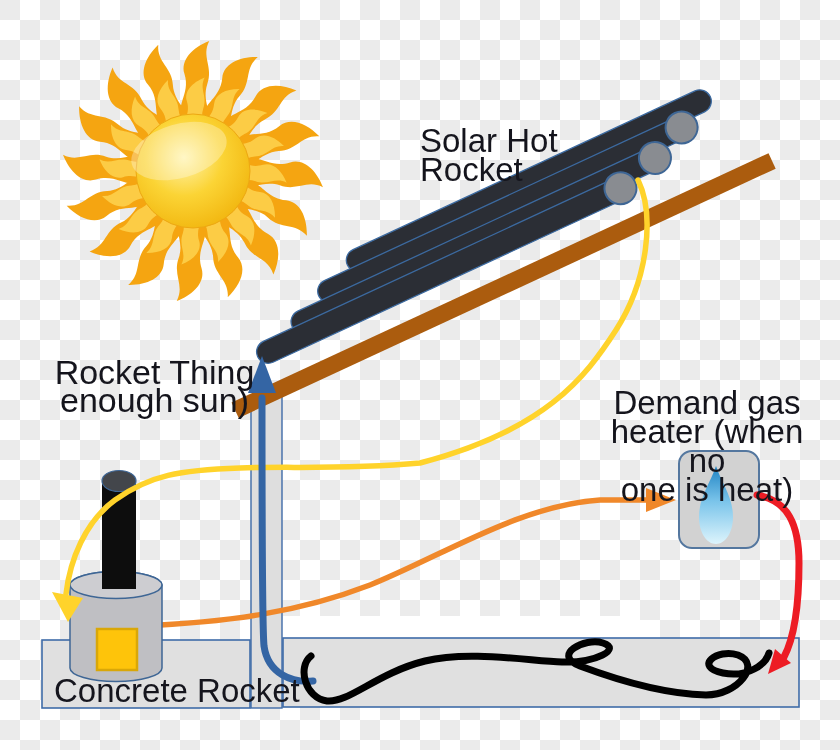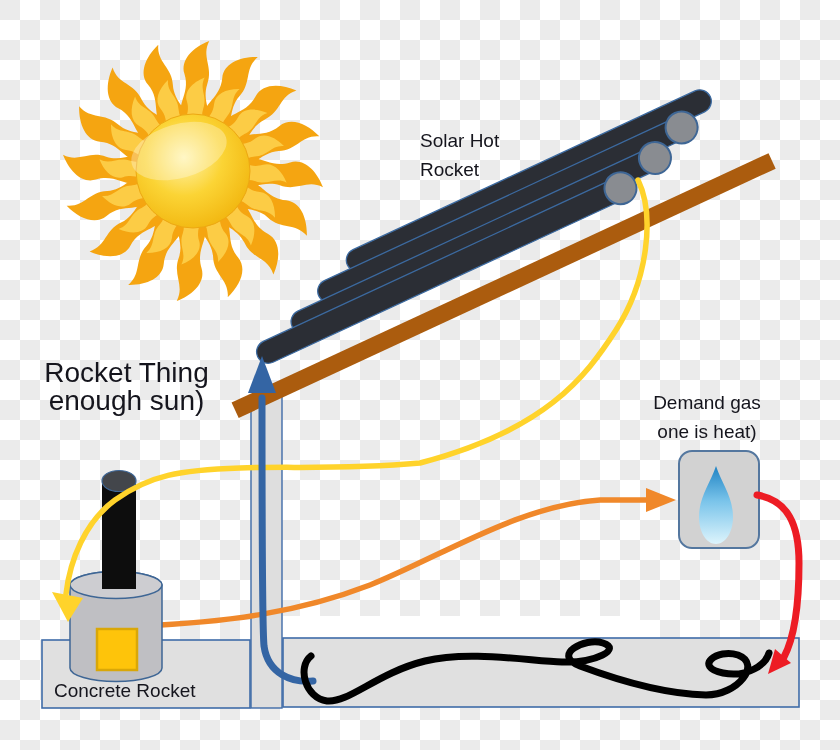--- a/index.html
+++ b/index.html
@@ -10,27 +10,27 @@
     background-color:#ffffff;
     background-image:conic-gradient(var(--c-checker) 25%, #ffffff 0 50%, var(--c-checker) 0 75%, #ffffff 0);
     background-size:40px 40px;
     background-position:20px 0;
     font-family:"Liberation Sans", sans-serif;
   }
   #art{position:absolute;left:0;top:0;}
   .label{
     position:absolute;
     color:var(--c-text);
-    font-size:19px;
+    font-size:33px;
     line-height:29px;
     white-space:nowrap;
   }
   .label.centered{text-align:center;white-space:normal;}
   .lbl-solar{left:420px;top:126px;}
-  .lbl-rocket{left:24px;top:359px;width:205px;font-size:28px;line-height:27.5px;}
+  .lbl-rocket{left:52px;top:359px;width:205px;font-size:34px;line-height:27.5px;}
   .lbl-demand{left:597px;top:388px;width:220px;}
   .lbl-radiant{left:427px;top:612px;}
   .lbl-patio{left:54px;top:676px;}
 
   
   .plank{fill:var(--c-plank);}
   .tube{fill:var(--c-tube);stroke:var(--c-tube-edge);stroke-width:1.3;}
   .cap{fill:var(--c-cap);stroke:var(--c-cap-edge);stroke-width:2;}
   .slab{fill:var(--c-slab);stroke:var(--c-slab-edge);stroke-width:1.6;}
   .post{fill:var(--c-post);stroke:var(--c-slab-edge);stroke-width:1.4;}
@@ -172,18 +172,19 @@
     <div>Rocket</div>
   </div>
 
   <div class="label centered lbl-rocket">
     <div>Rocket Thing</div>
     <div>enough sun)</div>
   </div>
 
   <div class="label centered lbl-demand">
     <div>Demand gas</div>
+    <div>heater (when no</div>
     <div>one is heat)</div>
   </div>
 
 
   <div class="label lbl-patio">Concrete Rocket</div>
 </div>
 
 </body></html>

